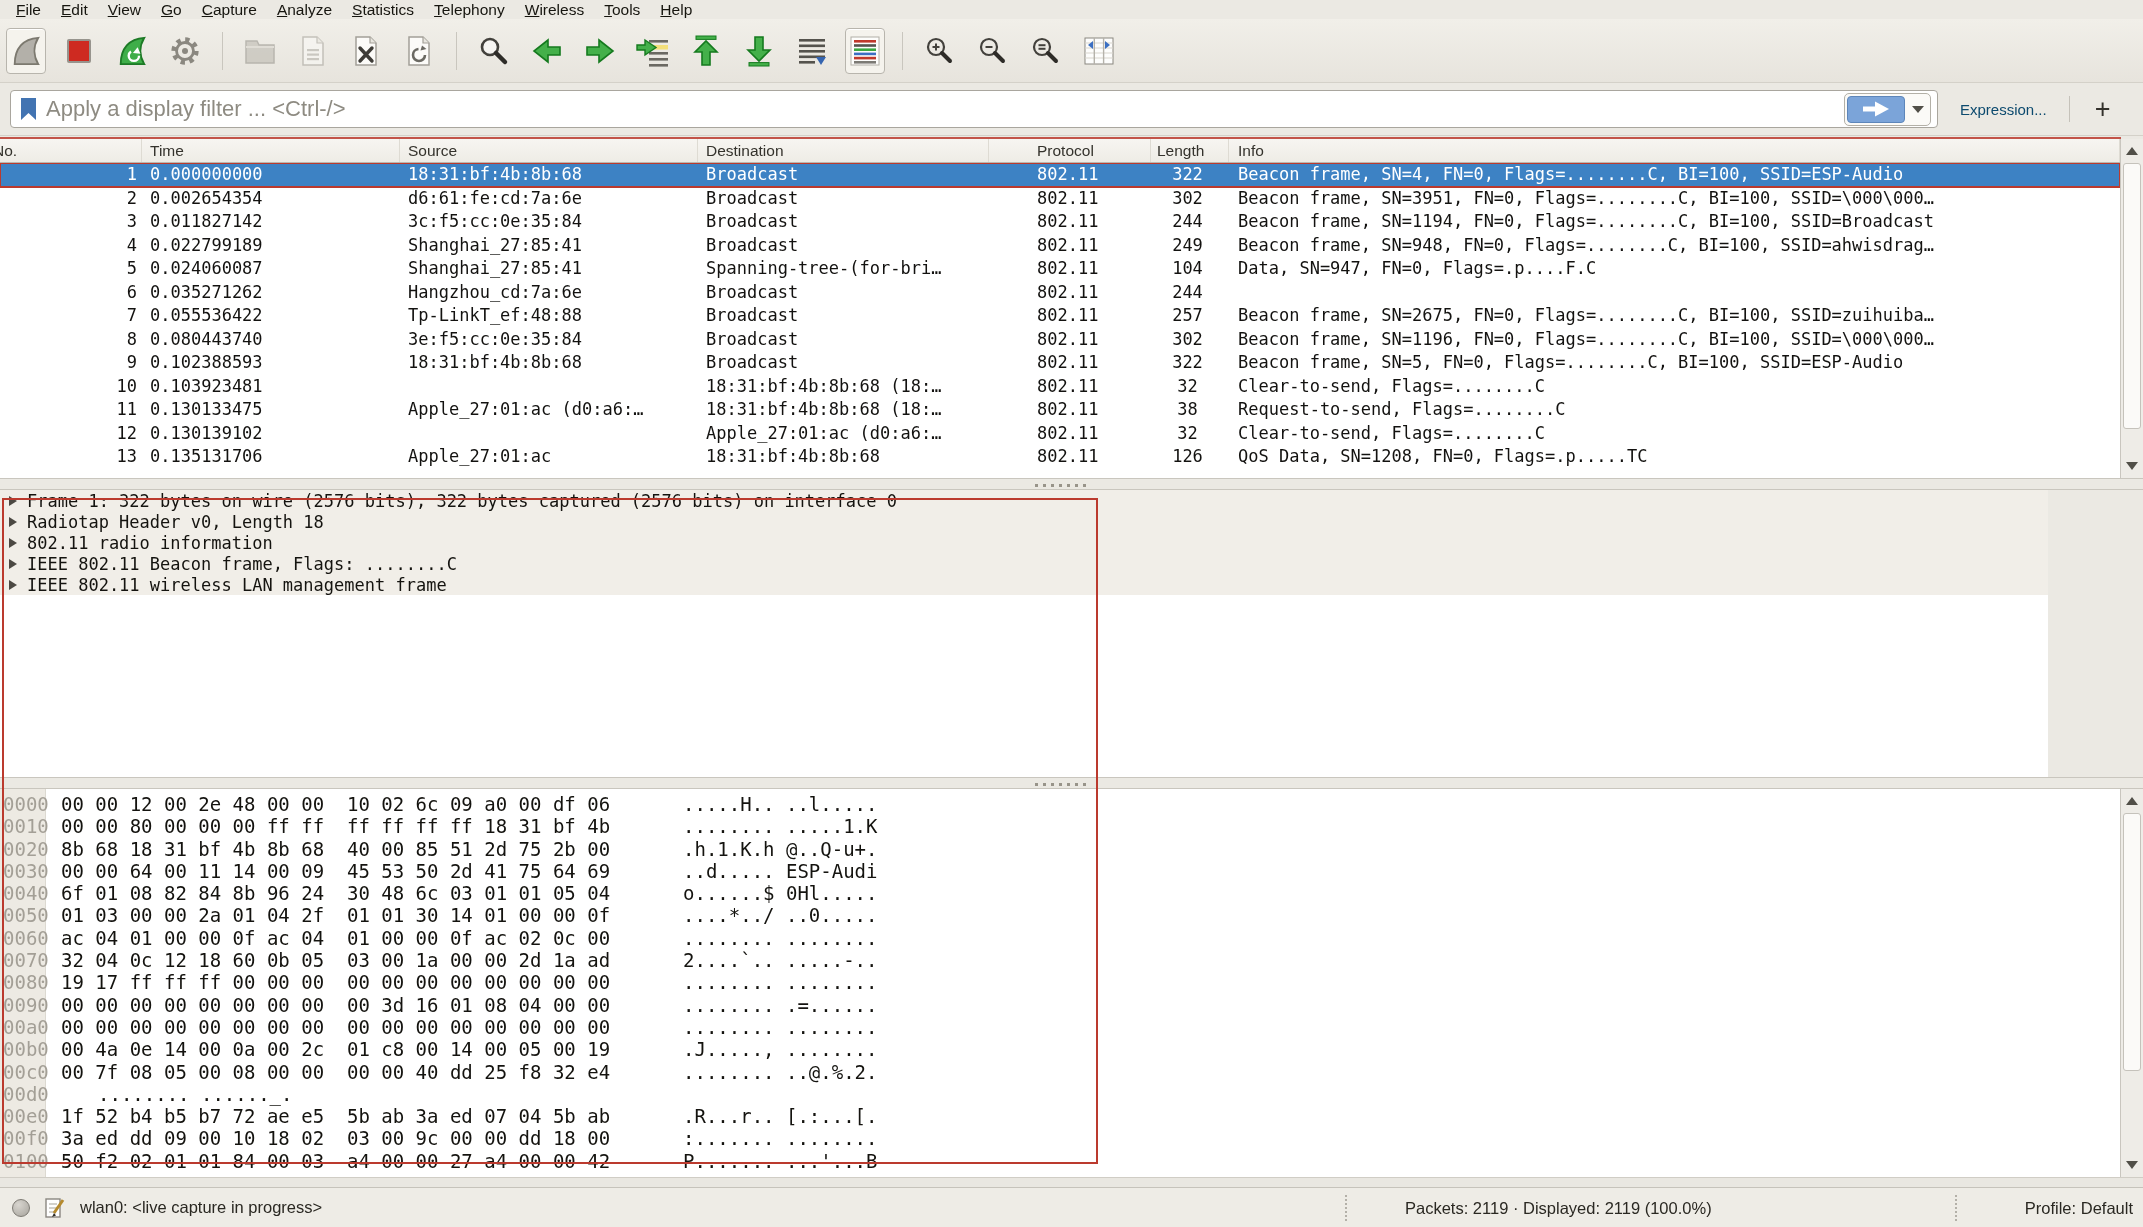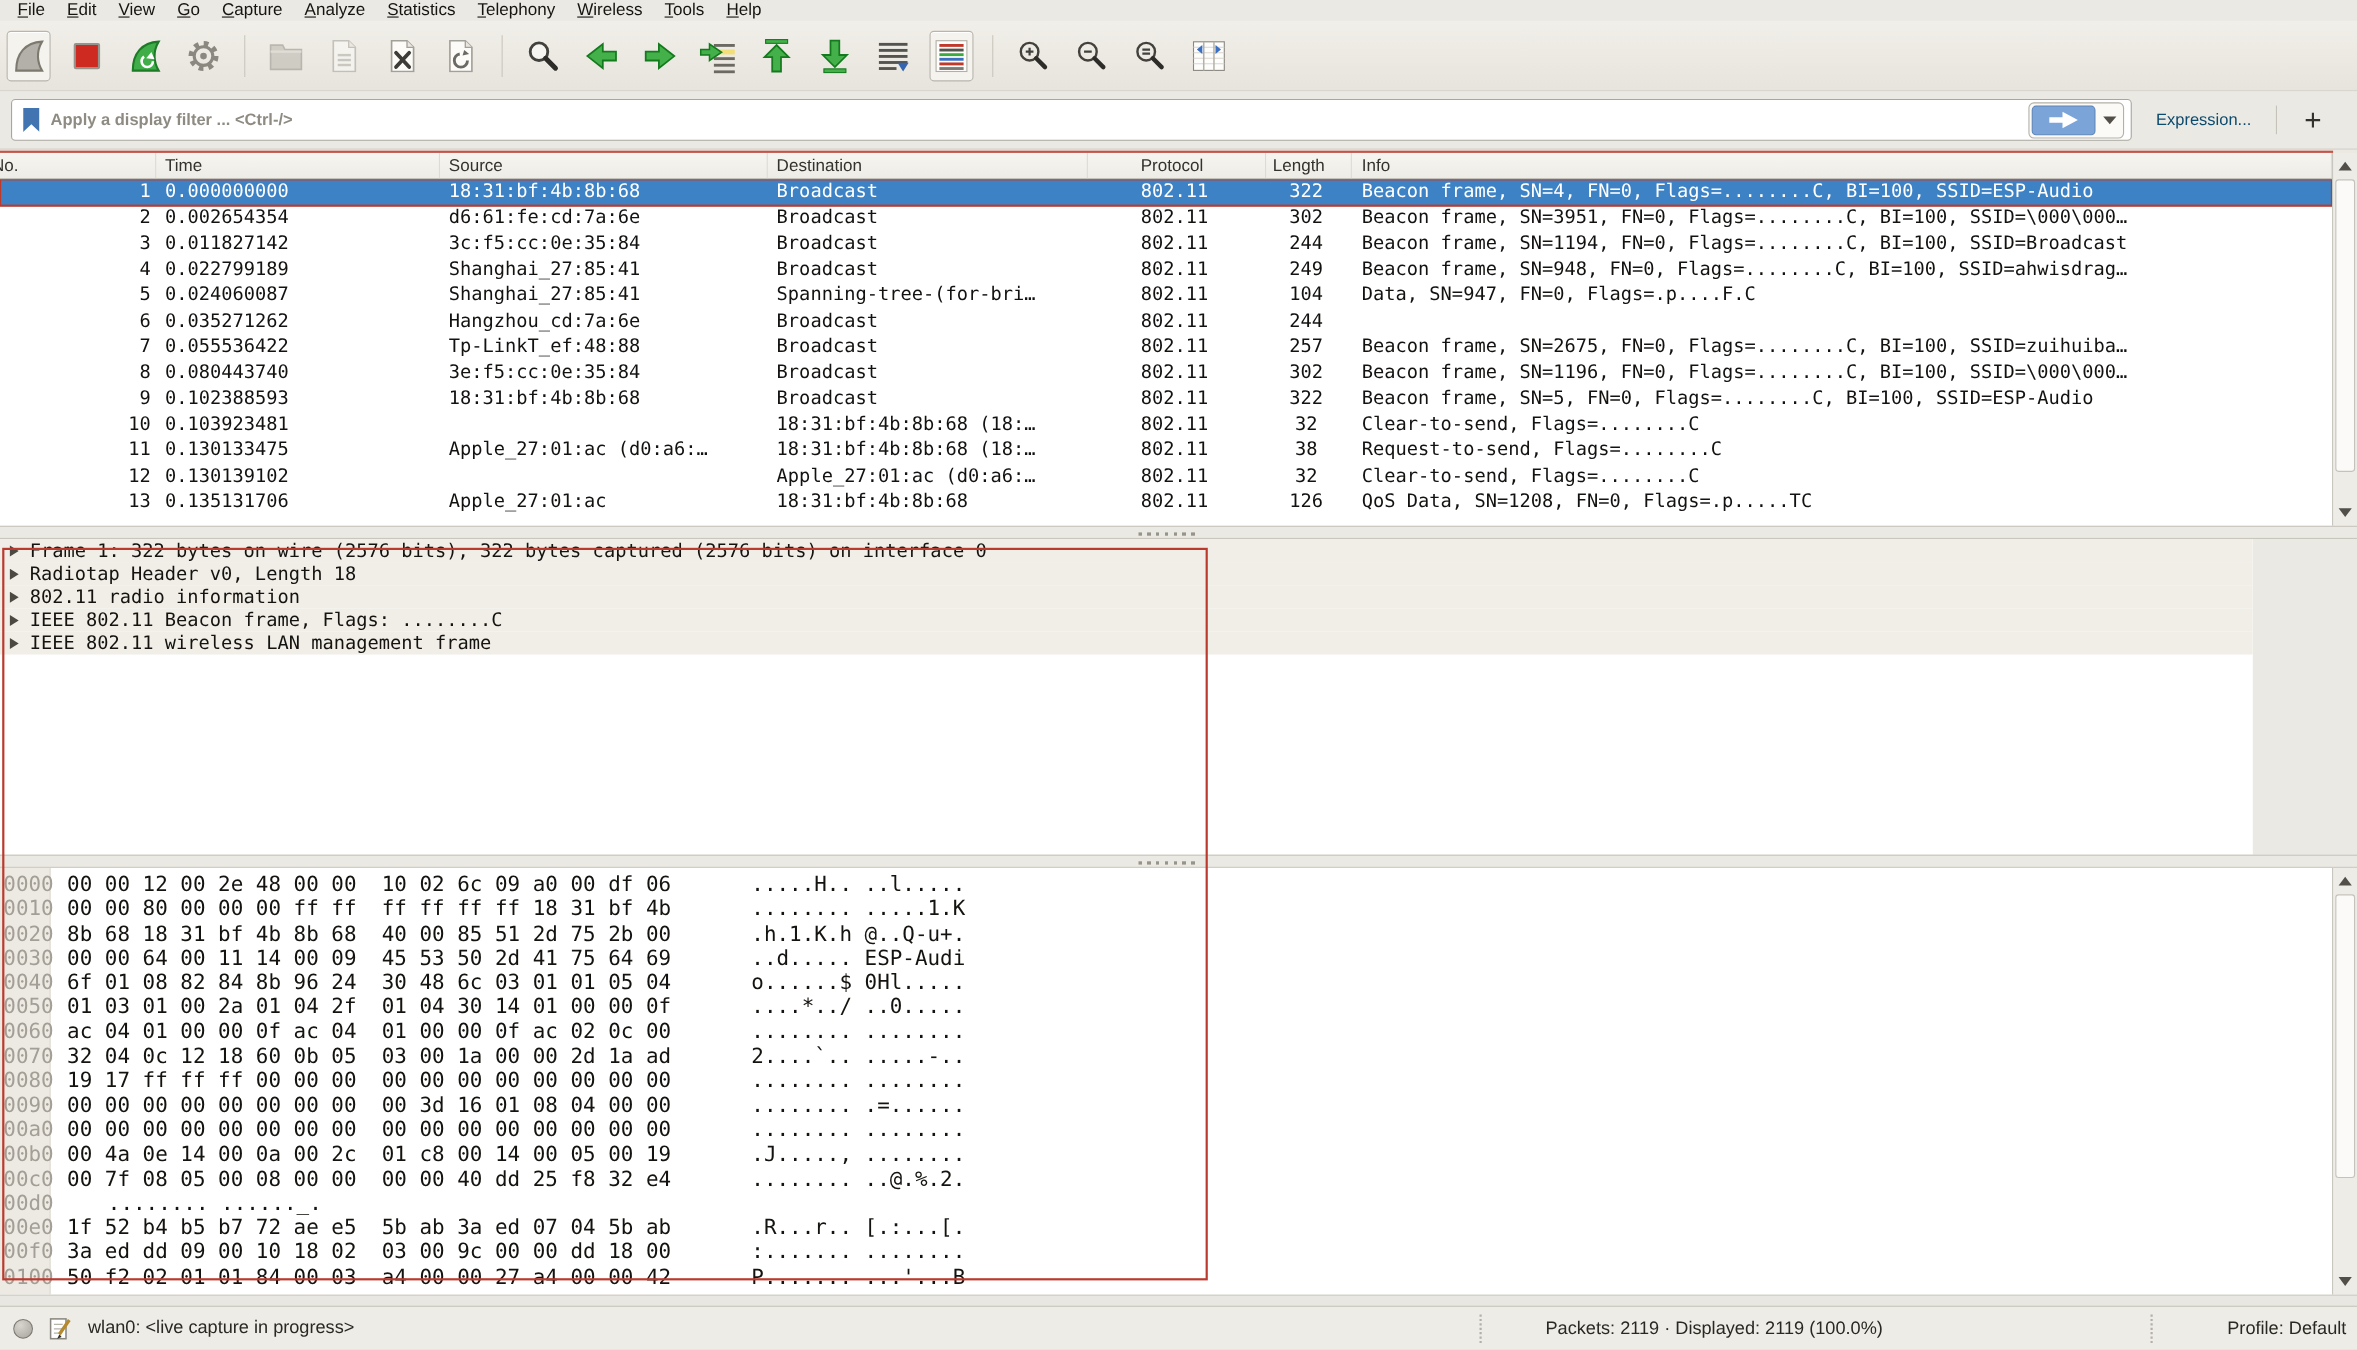--- a/index.html
+++ b/index.html
@@ -26,21 +26,21 @@
   .stop-sq { width:24px; height:24px; background:#ce2a21; border:2px solid #97948d; border-radius:2px; }
   
   .filterbar { position:absolute; top:83px; left:0; right:0; height:53px;
     display:flex; align-items:center; padding:0 10px; gap:16px;
     background:#ebe9e3; border-bottom:1px solid #d4d1c9; }
   .filter-field { width:1928px; height:38px; background:#ffffff; border:1px solid #a9a69e; border-radius:4px;
     display:flex; align-items:center; padding:0 6px; flex:none; }
   .bookmark { width:15px; height:22px; background:#4274b2; flex:none; margin:0 10px 0 4px;
     clip-path: polygon(0 0,100% 0,100% 100%,50% 68%,0 100%); }
   .filter-field input { flex:1; border:none; outline:none; font-family:"Liberation Sans",sans-serif;
-    font-size:15px; color:#737373; background:transparent;font-weight:bold; }
+    font-size:22px; color:#737373; background:transparent; }
   .filter-field input::placeholder { color:#8e8b82; }
   .apply-group { display:flex; align-items:center; gap:7px; border:1px solid #b3b0a7; border-radius:5px;
     background:#fbfaf7; padding:2px 6px 2px 2px; flex:none; }
   .apply-btn { width:58px; height:27px; border-radius:4px; background:#7ba4d9; border:1px solid #5d86ba;
     display:flex; align-items:center; justify-content:center; }
   .caret-down { width:0; height:0; border-left:6px solid transparent; border-right:6px solid transparent;
     border-top:7px solid #514f48; }
   .expr-btn { font-size:15px; color:#0c4a6e; padding:0 6px; cursor:default; }
   .vsep2 { width:1px; height:26px; background:#c5c2ba; }
   .plus-btn { font-size:27px; color:#33312b; width:34px; text-align:center; cursor:default; }
@@ -362,21 +362,21 @@
     </div>
 
   <div class="bytes">
     <div class="off-strip"></div>
     <div class="hex-rows">
         <div class="hxrow"><span class="off">0000</span><span class="hexs">00 00 12 00 2e 48 00 00  10 02 6c 09 a0 00 df 06</span><span class="asc">.....H.. ..l.....</span></div>
         <div class="hxrow"><span class="off">0010</span><span class="hexs">00 00 80 00 00 00 ff ff  ff ff ff ff 18 31 bf 4b</span><span class="asc">........ .....1.K</span></div>
         <div class="hxrow"><span class="off">0020</span><span class="hexs">8b 68 18 31 bf 4b 8b 68  40 00 85 51 2d 75 2b 00</span><span class="asc">.h.1.K.h @..Q-u+.</span></div>
         <div class="hxrow"><span class="off">0030</span><span class="hexs">00 00 64 00 11 14 00 09  45 53 50 2d 41 75 64 69</span><span class="asc">..d..... ESP-Audi</span></div>
         <div class="hxrow"><span class="off">0040</span><span class="hexs">6f 01 08 82 84 8b 96 24  30 48 6c 03 01 01 05 04</span><span class="asc">o......$ 0Hl.....</span></div>
-        <div class="hxrow"><span class="off">0050</span><span class="hexs">01 03 01 00 2a 01 04 2f  01 04 30 14 01 00 00 0f</span><span class="asc">....*../ ..0.....</span></div>
+        <div class="hxrow"><span class="off">0050</span><span class="hexs">01 03 00 00 2a 01 04 2f  01 01 30 14 01 00 00 0f</span><span class="asc">....*../ ..0.....</span></div>
         <div class="hxrow"><span class="off">0060</span><span class="hexs">ac 04 01 00 00 0f ac 04  01 00 00 0f ac 02 0c 00</span><span class="asc">........ ........</span></div>
         <div class="hxrow"><span class="off">0070</span><span class="hexs">32 04 0c 12 18 60 0b 05  03 00 1a 00 00 2d 1a ad</span><span class="asc">2....`.. .....-..</span></div>
         <div class="hxrow"><span class="off">0080</span><span class="hexs">19 17 ff ff ff 00 00 00  00 00 00 00 00 00 00 00</span><span class="asc">........ ........</span></div>
         <div class="hxrow"><span class="off">0090</span><span class="hexs">00 00 00 00 00 00 00 00  00 3d 16 01 08 04 00 00</span><span class="asc">........ .=......</span></div>
         <div class="hxrow"><span class="off">00a0</span><span class="hexs">00 00 00 00 00 00 00 00  00 00 00 00 00 00 00 00</span><span class="asc">........ ........</span></div>
         <div class="hxrow"><span class="off">00b0</span><span class="hexs">00 4a 0e 14 00 0a 00 2c  01 c8 00 14 00 05 00 19</span><span class="asc">.J....., ........</span></div>
         <div class="hxrow"><span class="off">00c0</span><span class="hexs">00 7f 08 05 00 08 00 00  00 00 40 dd 25 f8 32 e4</span><span class="asc">........ ..@.%.2.</span></div>
         <div class="hxrow"><span class="off">00d0</span><span class="asc">........ ......_.</span></div>
         <div class="hxrow"><span class="off">00e0</span><span class="hexs">1f 52 b4 b5 b7 72 ae e5  5b ab 3a ed 07 04 5b ab</span><span class="asc">.R...r.. [.:...[.</span></div>
         <div class="hxrow"><span class="off">00f0</span><span class="hexs">3a ed dd 09 00 10 18 02  03 00 9c 00 00 dd 18 00</span><span class="asc">:....... ........</span></div>

